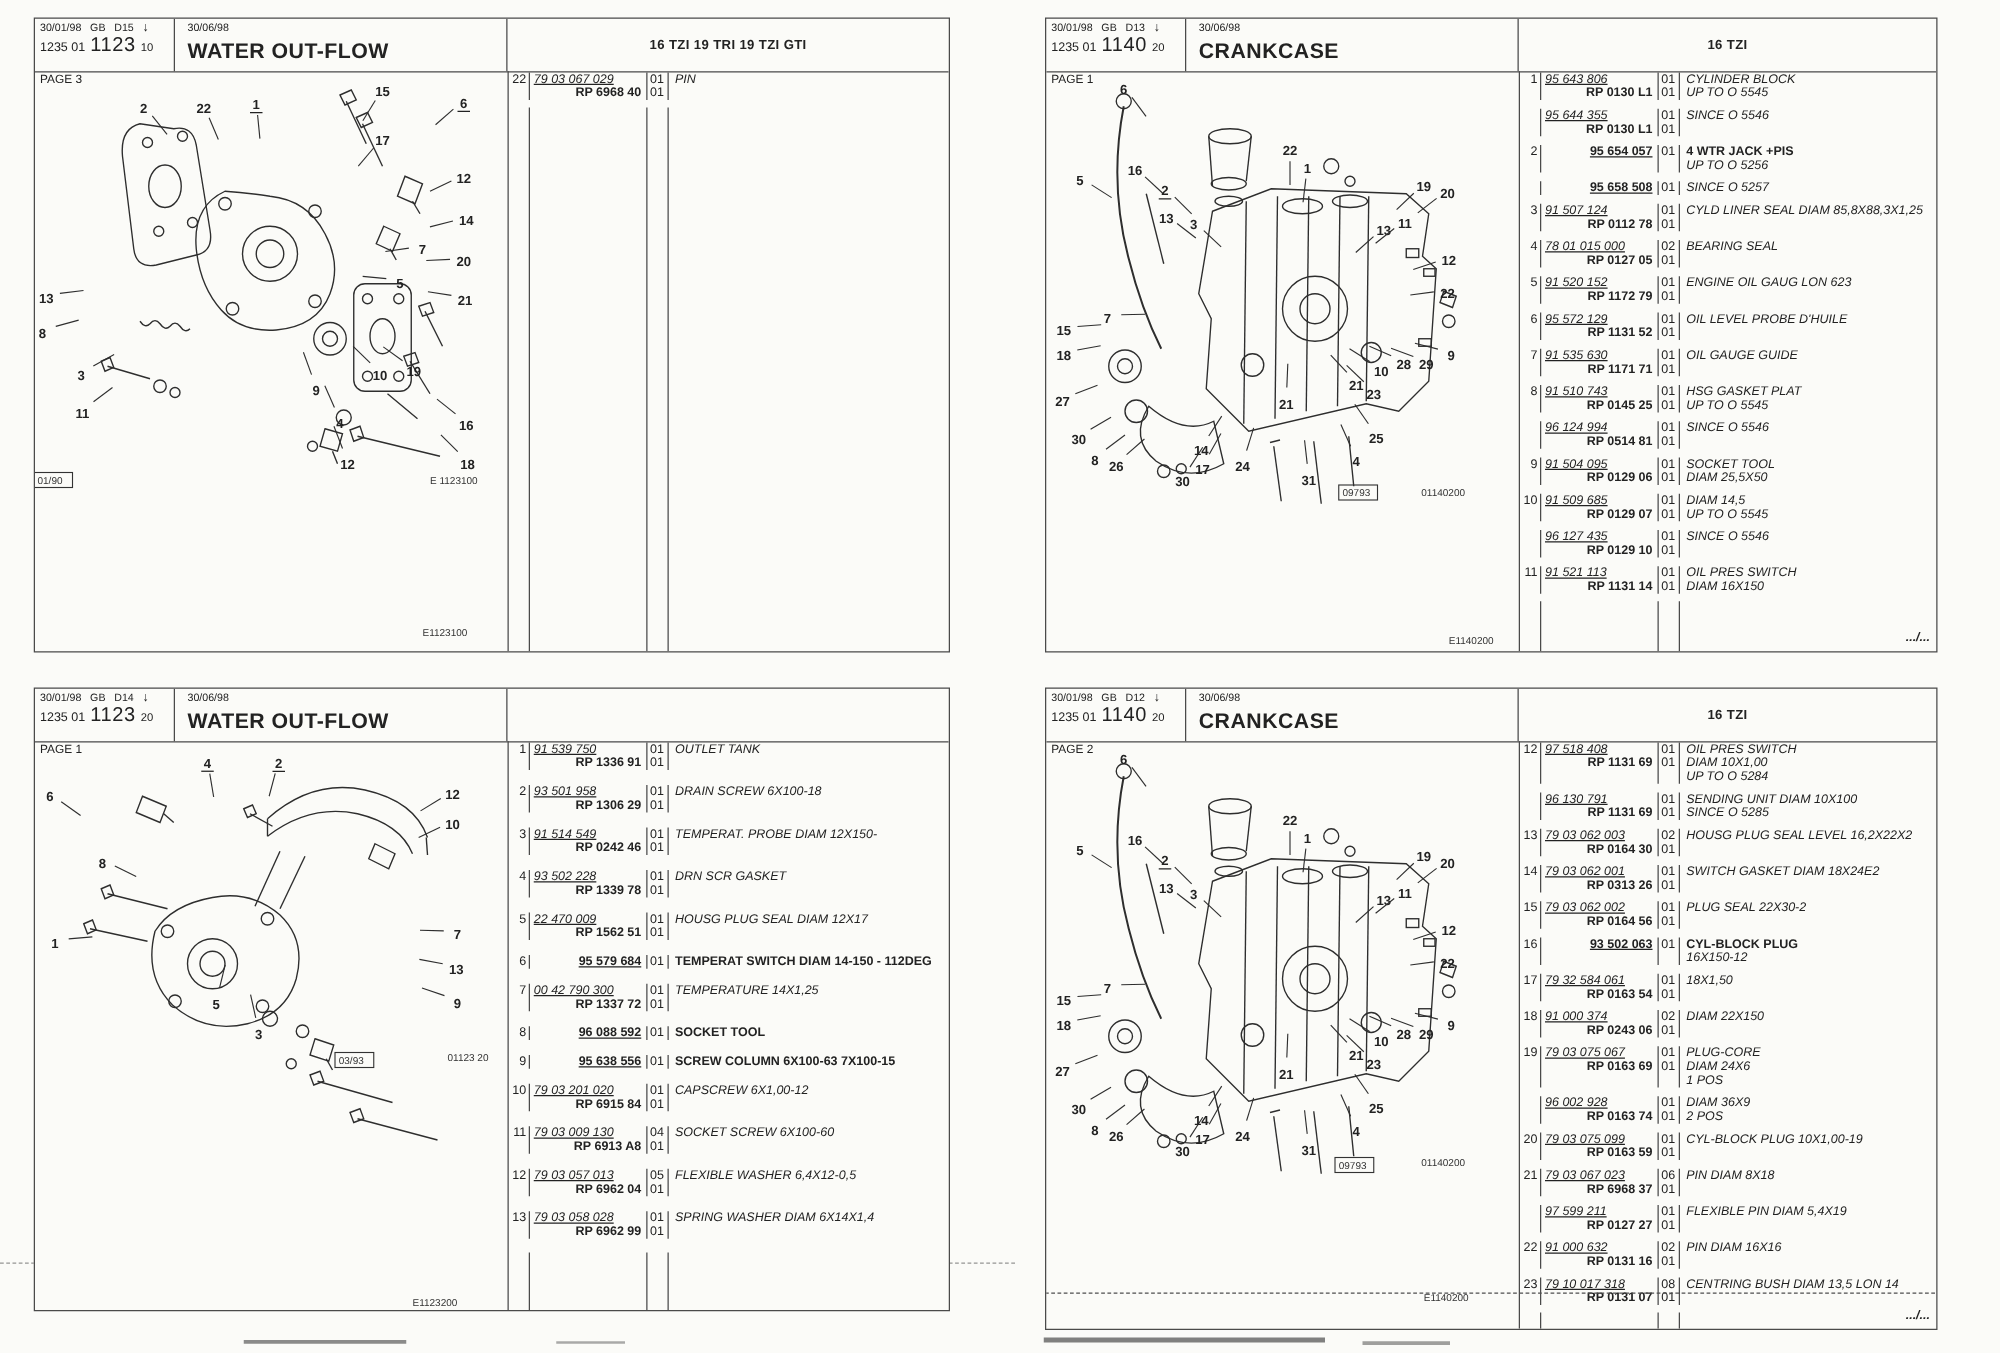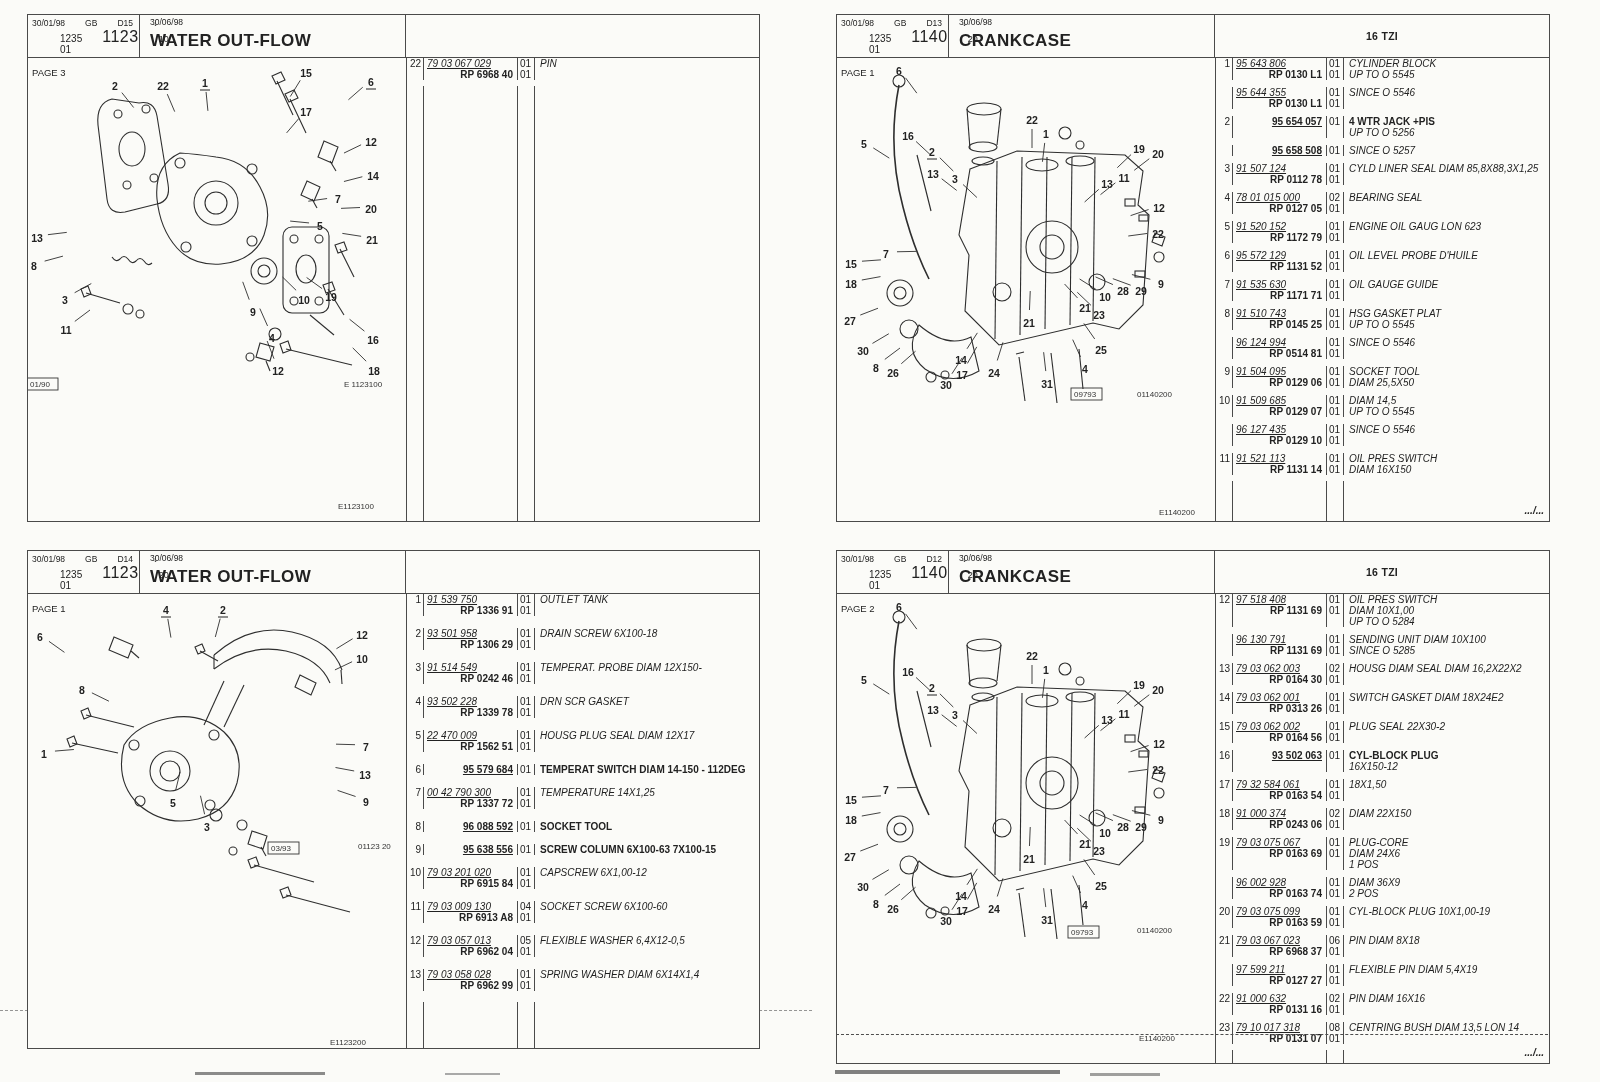--- a/index.html
+++ b/index.html
@@ -5,23 +5,23 @@
   html,body{margin:0;padding:0;}
   body{width:1600px;height:1082px;background:#fbfbf8;font-family:"Liberation Sans",sans-serif;color:#222;position:relative;overflow:hidden;}
   #page{position:absolute;inset:0;}
   .panel{position:absolute;border:1px solid #4a4a4a;background:#fbfbf8;overflow:hidden;}
   .p-tl{left:27px;top:14px;width:731px;height:506px;}
   .p-tr{left:836px;top:14px;width:712px;height:506px;}
   .p-bl{left:27px;top:550px;width:731px;height:497px;}
   .p-br{left:836px;top:550px;width:712px;height:512px;}
   .strip{height:42px;display:flex;border-bottom:1px solid #4a4a4a;}
   .info{width:112px;border-right:1px solid #4a4a4a;padding:2px 4px 0 4px;box-sizing:border-box;}
-  .info-top{display:flex;align-items:baseline;gap:20px;font-size:8.5px;}
+  .info-top{display:flex;align-items:baseline;gap:7px;font-size:8.5px;}
   .info-top .arr{font-size:10px;font-weight:bold;}
-  .info-mid{display:flex;align-items:baseline;gap:20px;margin-top:0px;margin-left:28px;}
+  .info-mid{display:flex;align-items:baseline;gap:4px;margin-top:0px;}
   .info-mid .ref{font-size:10px;}
   .info-mid .doc{font-size:16px;font-weight:normal;letter-spacing:.5px;text-align:right;}
   .info-mid .idx{font-size:9px;}
   .info-page{font-size:9.5px;margin-top:12px;}
   .titlebox{width:266px;border-right:1px solid #4a4a4a;box-sizing:border-box;padding:2px 0 0 10px;}
   .titlebox .d2{font-size:8.5px;}
   .titlebox .t{font-size:17px;font-weight:bold;letter-spacing:.4px;margin-top:4px;}
   .variant{flex:1;display:flex;align-items:center;justify-content:center;font-size:10.5px;font-weight:bold;letter-spacing:.3px;}
   .pbody{position:absolute;left:0;right:0;top:42px;bottom:0;display:flex;}
   .diagram{width:378px;position:relative;}
@@ -199,20 +199,21 @@
           <span class="ref">1235 01</span>
           <span class="doc">1123</span>
           <span class="idx">10</span>
         </div>
         <div class="info-page">PAGE 3</div>
       </div>
       <div class="titlebox">
         <div class="d2">30/06/98</div>
         <div class="t">WATER OUT-FLOW</div>
       </div>
+      <div class="variant">16 TZI 19 TRI 19 TZI GTI</div>
     </div>
     <div class="pbody">
       <div class="diagram">
         <svg width="378" height="464" viewBox="0 0 378 464">
           <use href="#sk-waterA"></use>
           <g class="callouts">
               <line x1="93.83112933841079" y1="35.62181372809129" x2="105.63035274112033" y2="50.51403744024897" stroke="#2e2e2e" stroke-width="0.9"></line>
               <text x="87" y="33" text-anchor="middle" class="co">2</text>
               <line x1="139.28603989920367" y1="37.130639761754146" x2="146.68919972510093" y2="54.629017532056764" stroke="#2e2e2e" stroke-width="0.9"></line>
               <text x="135" y="33" text-anchor="middle" class="co">22</text>
@@ -1014,21 +1015,21 @@
               <div class="ci">13</div>
               <div class="cp">
                 <div class="l1">79 03 062 003</div>
                 <div class="l2">RP 0164 30</div>
               </div>
               <div class="cq">
                 <span>02</span>
                 <span>01</span>
               </div>
               <div class="cd">
-                <div class="dl di">HOUSG DIAM SEAL DIAM 16,2X22X2</div>
+                <div class="dl di">HOUSG PLUG SEAL LEVEL 16,2X22X2</div>
               </div>
             </div>
             <div class="row">
               <div class="ci">14</div>
               <div class="cp">
                 <div class="l1">79 03 062 001</div>
                 <div class="l2">RP 0313 26</div>
               </div>
               <div class="cq">
                 <span>01</span>

